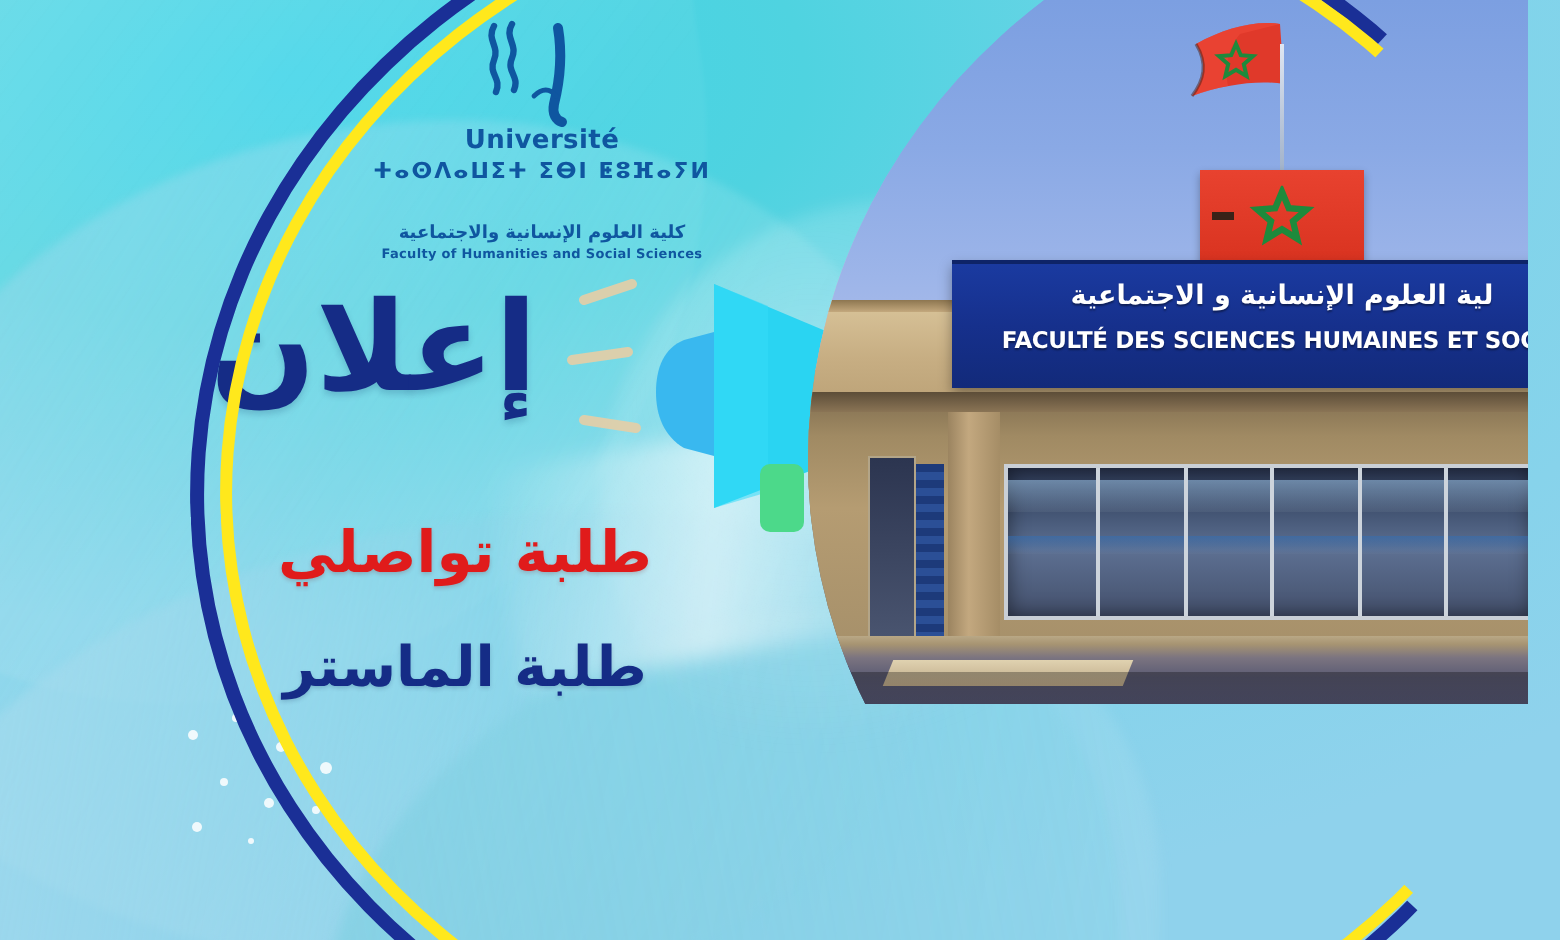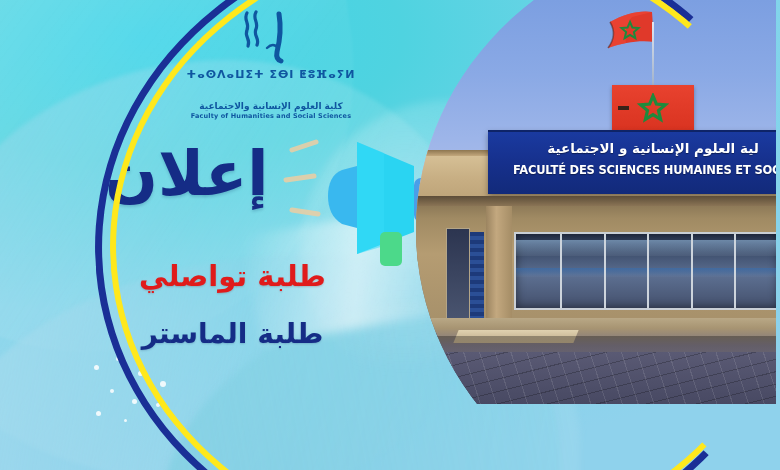--- a/index.html
+++ b/index.html
@@ -110,21 +110,21 @@
     font-size:28px;font-weight:900;color:#152c86;
     line-height:1;letter-spacing:.5px;
     text-shadow:0 1px 2px rgba(0,30,80,.18);
   }
 
   
   .megaphone{position:absolute;left:262px;top:136px;width:175px;height:130px;}
 
   
   .photo-wrap{
-    position:absolute;right:4px;top:0;width:360px;height:404px;
+    position:absolute;right:16px;top:0;width:360px;height:352px;
   }
   .photo-clip{
     position:absolute;inset:0;
     clip-path: ellipse(330px 300px at 330px 230px);
     overflow:hidden;
   }
   .photo{
     position:absolute;inset:0;
     background:linear-gradient(180deg,#7b9fe0 0%,#89a9e4 18%, #9fb6e8 30%, #b9c2e2 38%, #cfc7c6 45%, #9c8d77 55%, #6d6b6e 75%, #4a4e63 100%);
   }
@@ -270,20 +270,21 @@
     <div class="logo-mark">
       <svg width="96" height="58" viewBox="0 0 96 58" aria-hidden="true">
         <g fill="none" stroke="#0f56a0" stroke-width="3.2" stroke-linecap="round">
           <path d="M24 5 C20 12 27 15 24 22 C21 29 28 31 25 38"></path>
           <path d="M33 4 C29 11 36 14 33 21 C30 28 37 30 34 37"></path>
         </g>
         <path d="M56 6 C58 18 57 32 54 44 C53 49 55 52 58 53" fill="none" stroke="#0f56a0" stroke-width="5" stroke-linecap="round"></path>
         <path d="M44 40 C48 36 52 36 55 40" fill="none" stroke="#0f56a0" stroke-width="2.4" stroke-linecap="round"></path>
       </svg>
     </div>
+    <div class="logo-l1">Université</div>
     <div class="logo-l2">ⵜⴰⵙⴷⴰⵡⵉⵜ ⵉⴱⵏ ⵟⵓⴼⴰⵢⵍ</div>
     <div class="logo-l3">كلية العلوم الإنسانية والاجتماعية</div>
     <div class="logo-l4">Faculty of Humanities and Social Sciences</div>
   </div>
 
   <div class="headline">إعلان</div>
   <div class="sub1">طلبة تواصلي</div>
   <div class="sub2">طلبة الماستر</div>
 
   <div class="megaphone">

